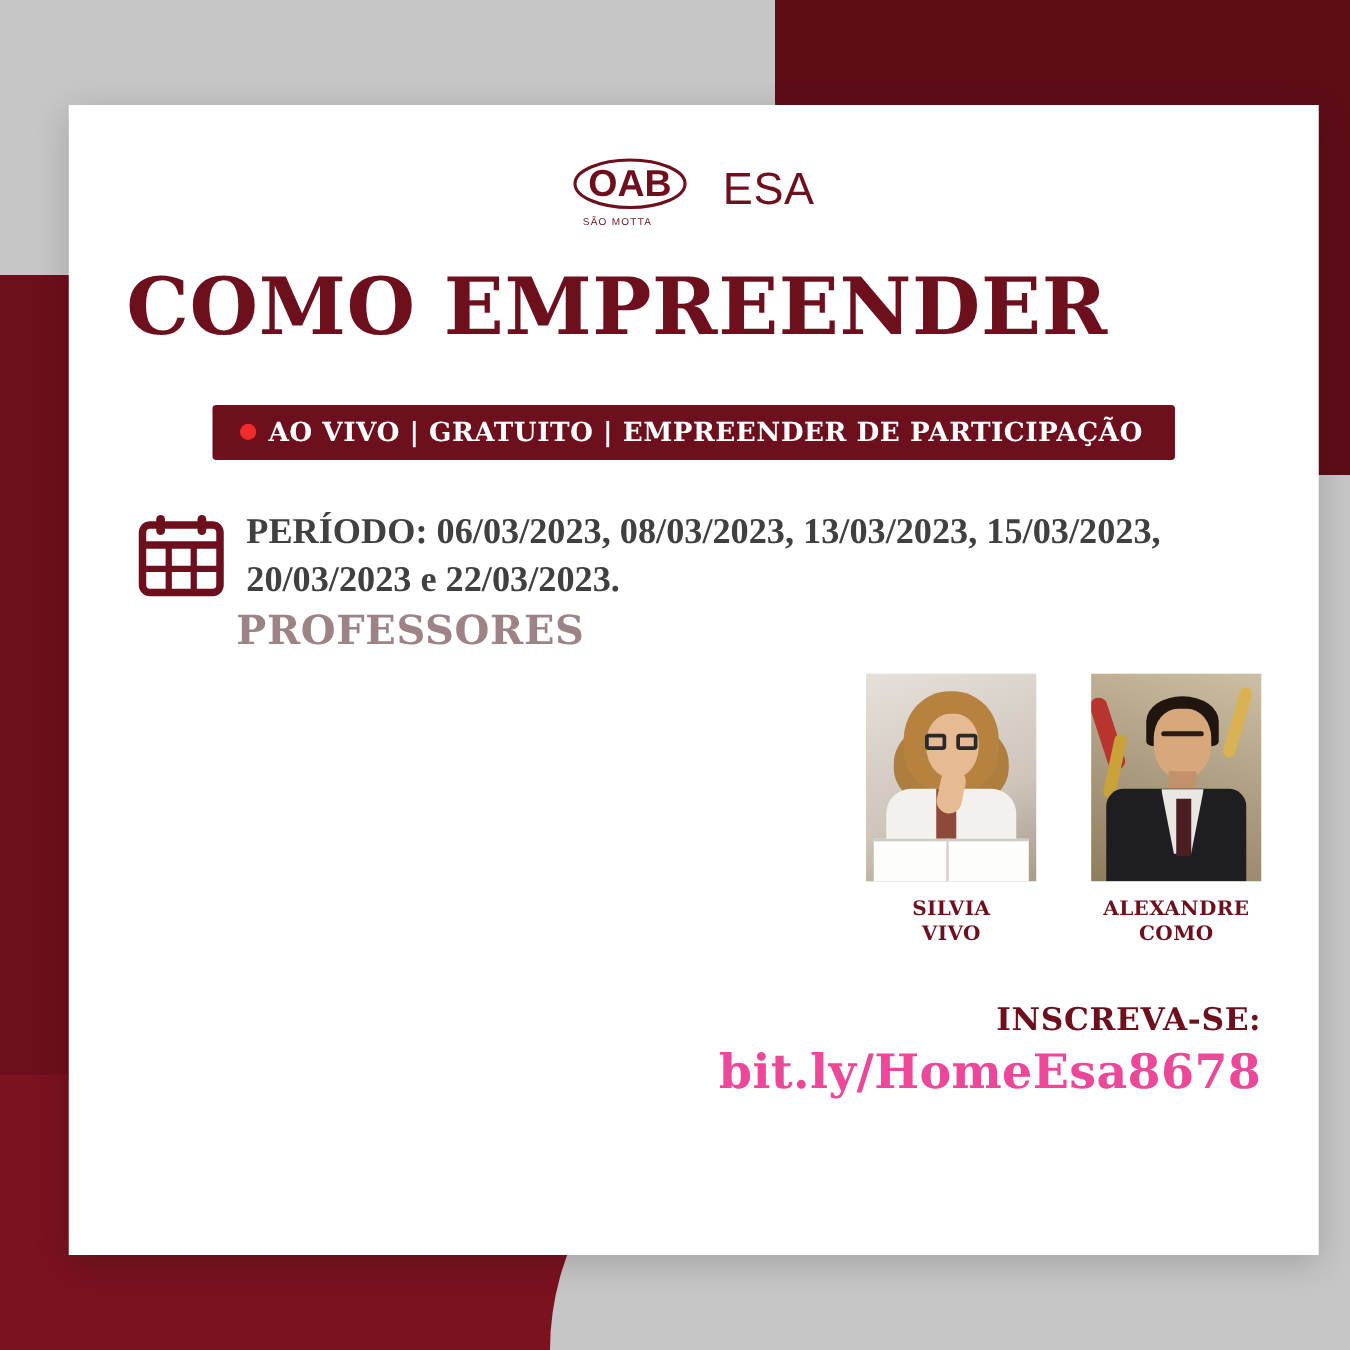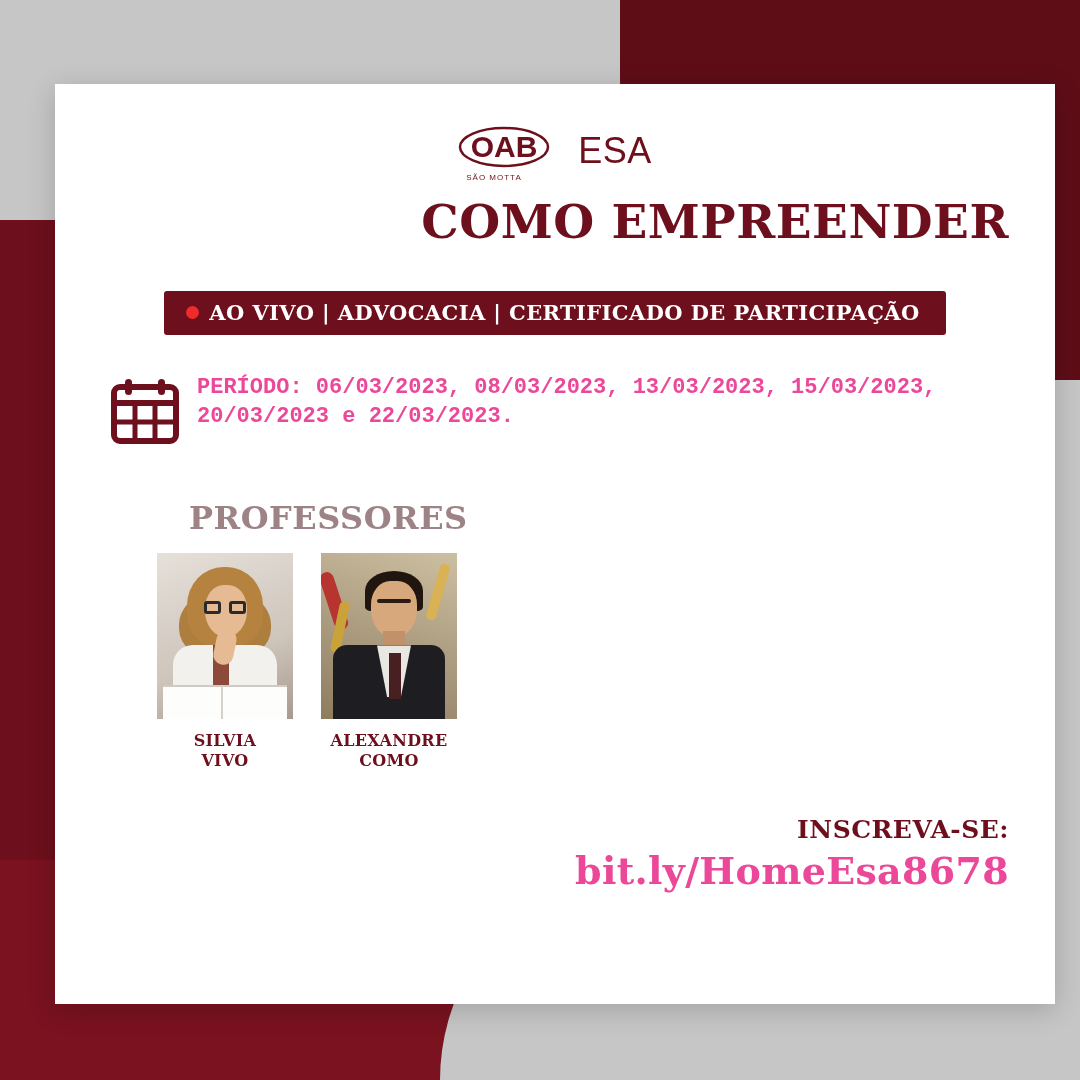--- a/index.html
+++ b/index.html
@@ -107,26 +107,26 @@
     left: 8px;
     bottom: -3px;
     font-family: "Liberation Sans", sans-serif;
     font-size: 8px;
     letter-spacing: 1px;
     color: #6d0f1c;
   }
 
   
   .title {
-    margin-top: 8px;
-    text-align: right;
-    color: #6d0f1c;
-    font-family: "DejaVu Serif", serif;
-    font-weight: bold;
-    font-size: 47px;
+    margin-top: 22px;
+    text-align: left;
+    color: #6d0f1c;
+    font-family: "DejaVu Serif", serif;
+    font-weight: bold;
+    font-size: 63px;
     line-height: 1.18;
     letter-spacing: .5px;
   }
 
   
   .ribbon-wrap {
     display: flex;
     justify-content: center;
     margin-top: 42px;
   }
@@ -159,44 +159,44 @@
     padding: 0 8px;
   }
   .info-block {
     display: flex;
     gap: 16px;
     align-items: flex-start;
     flex: 1;
   }
   .info-block.right { flex: 1.02; }
   .info-text {
-    color: #ec4899;
-    font-family: Liberation Mono, monospace;
-    font-weight: bold;
-    font-size: 22px;
+    color: #404040;
+    font-family: Liberation Serif, serif;
+    font-weight: bold;
+    font-size: 29px;
     line-height: 1.32;
     padding-top: 2px;
   }
   .icon-cal, .icon-clock { flex: 0 0 auto; margin-top: 4px; }
 
   
   .professores-title {
-    margin-top: 48px;
     margin-left: 88px;
     color: #9d8386;
     font-family: "DejaVu Serif", serif;
     font-weight: bold;
     font-size: 32px;
     letter-spacing: .5px;
   }
   .people {
     display: flex;
-    gap: 28px;
+    gap: 44px;
     margin-left: 56px;
     margin-top: 16px;
+    justify-content: flex-end;
   }
   .person { width: 136px; }
   .photo {
     width: 136px;
     height: 166px;
     overflow: hidden;
     position: relative;
   }
   .person-name {
     margin-top: 12px;
@@ -283,21 +283,21 @@
     </div>
   </div>
 
   <div class="title">
     <div>COMO EMPREENDER</div>
   </div>
 
   <div class="ribbon-wrap">
     <div class="ribbon">
       <span class="live-dot"></span>
-      <span>AO VIVO | ADVOCACIA | CERTIFICADO DE PARTICIPAÇÃO</span>
+      <span>AO VIVO | GRATUITO | EMPREENDER DE PARTICIPAÇÃO</span>
     </div>
   </div>
 
   <div class="info-row">
     <div class="info-block">
       <span class="icon-cal">
         <svg width="72" height="72" viewBox="0 0 72 72" aria-hidden="true">
           <rect x="5" y="12" width="62" height="54" rx="6" fill="none" stroke="#6d0f1c" stroke-width="6"></rect>
           <rect x="16" y="4" width="7" height="16" rx="3.5" fill="#6d0f1c"></rect>
           <rect x="49" y="4" width="7" height="16" rx="3.5" fill="#6d0f1c"></rect>

